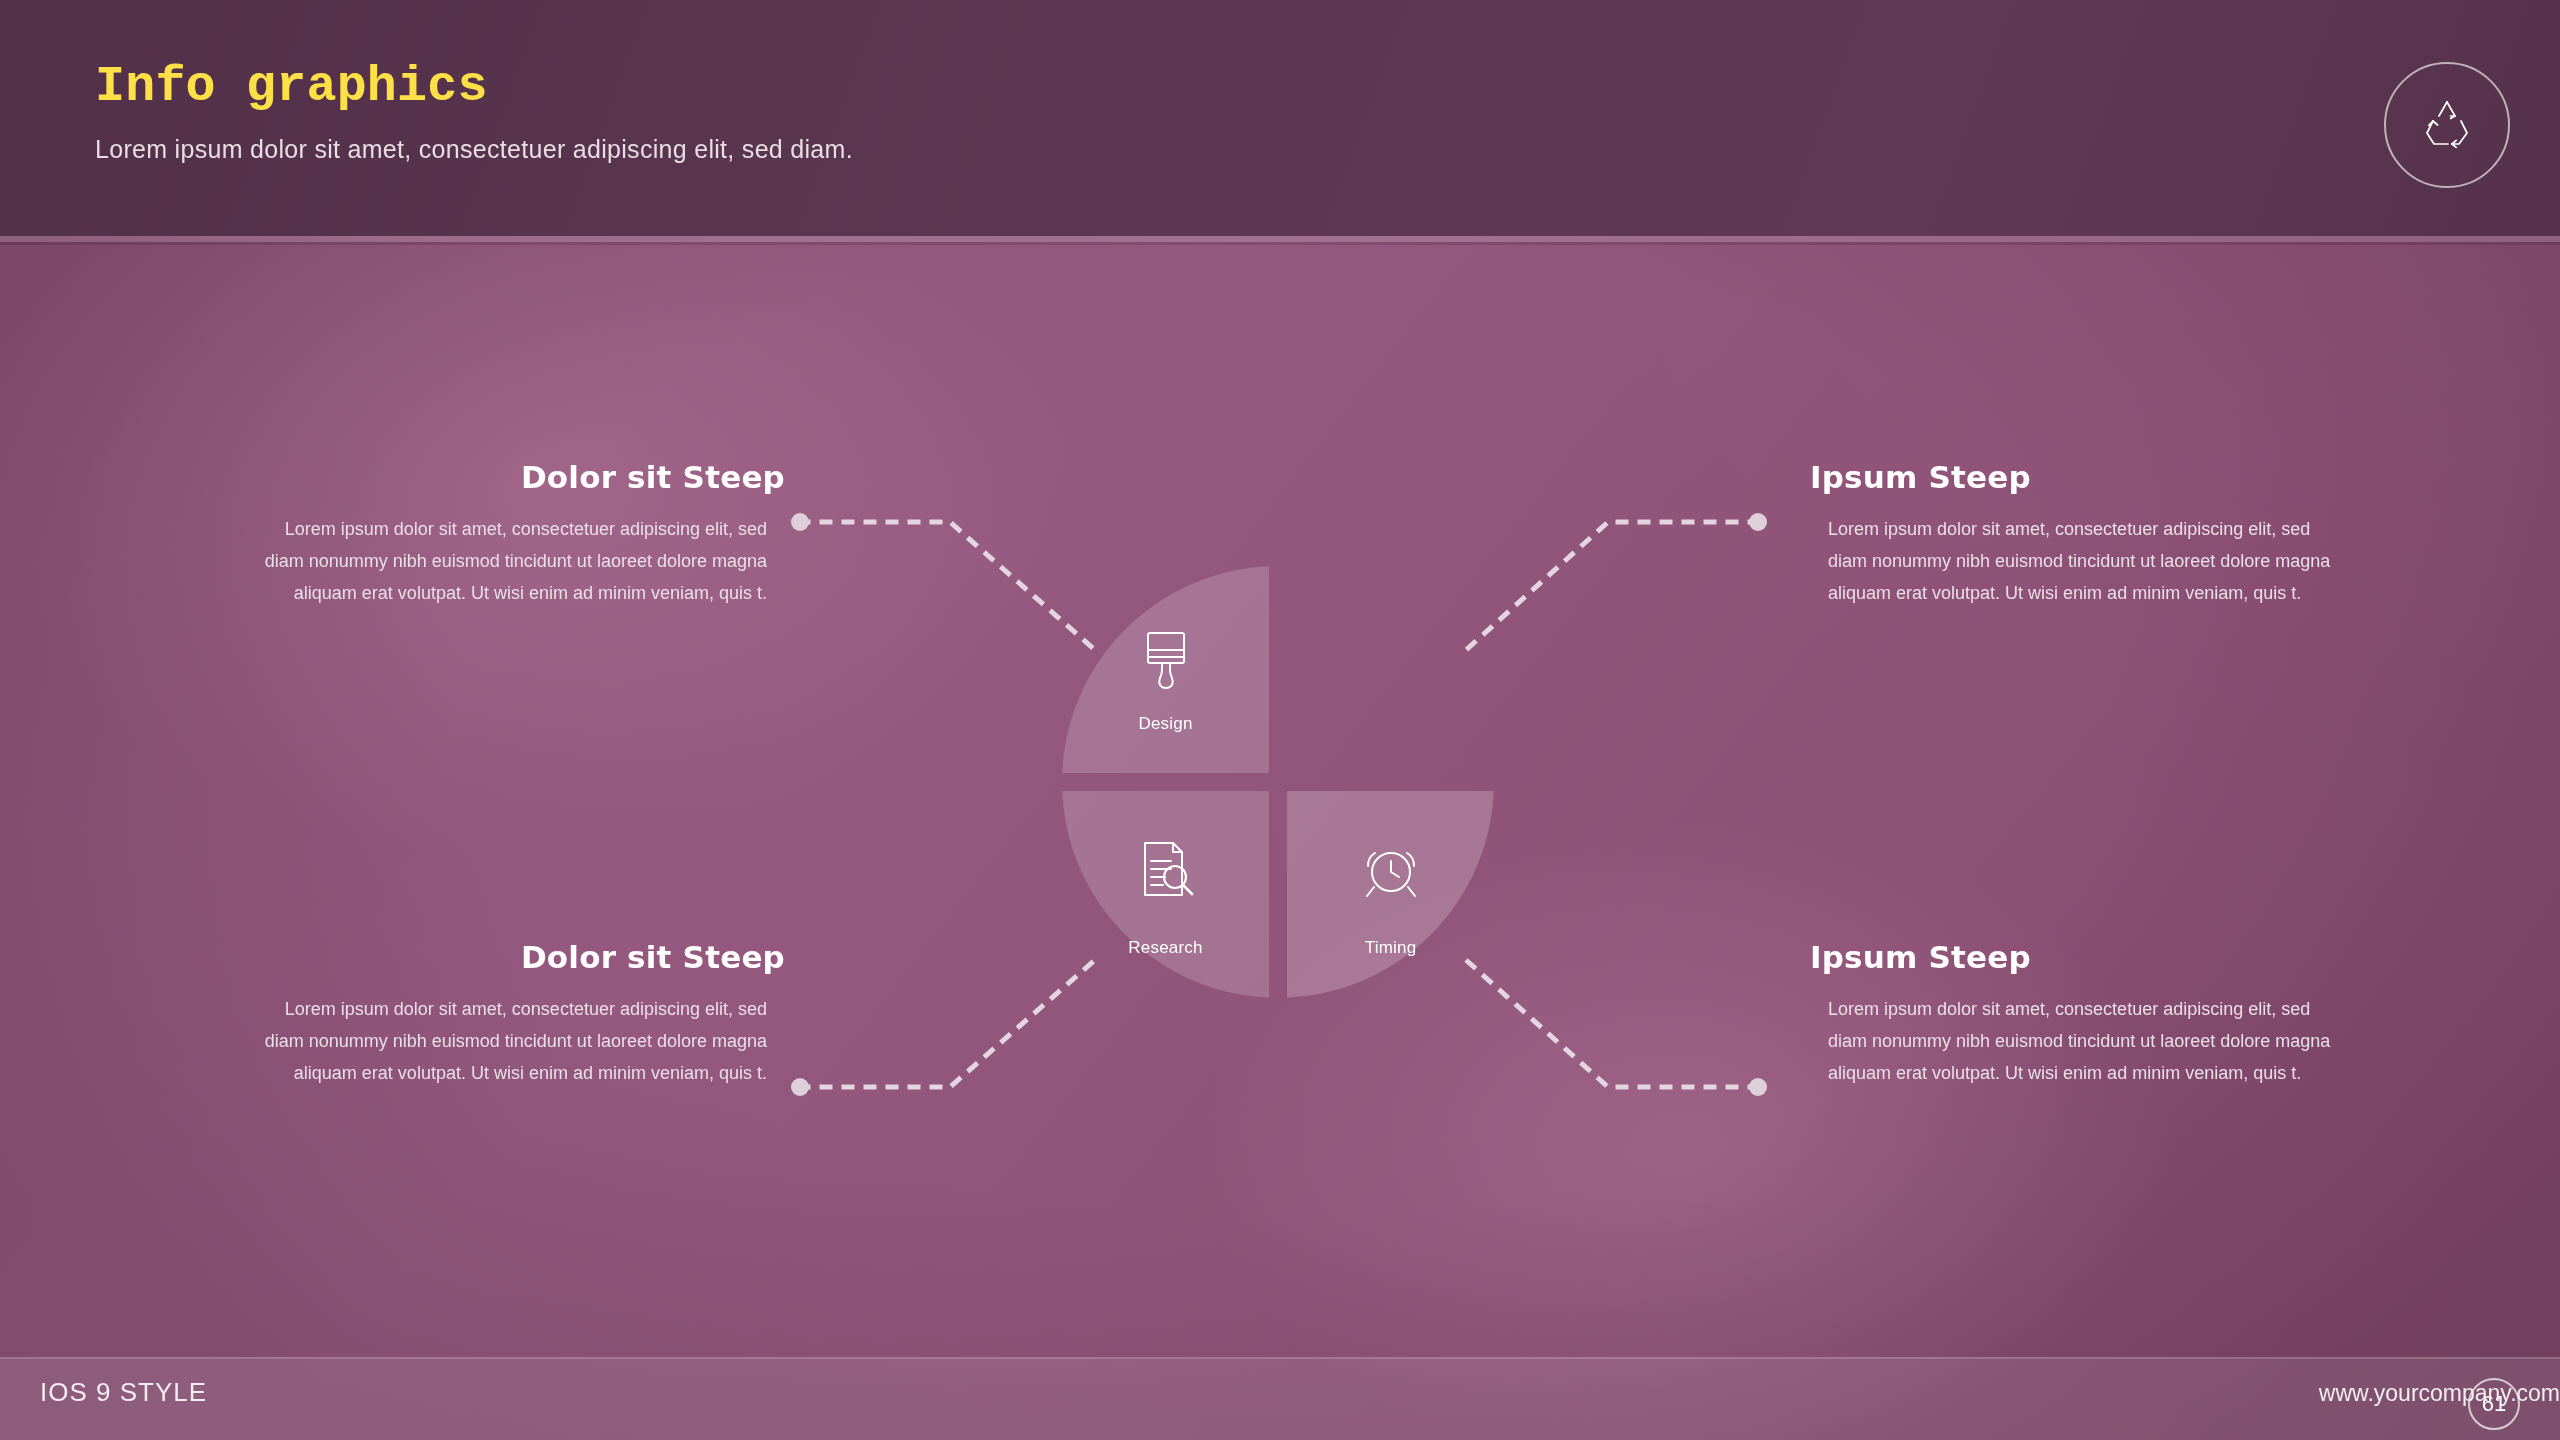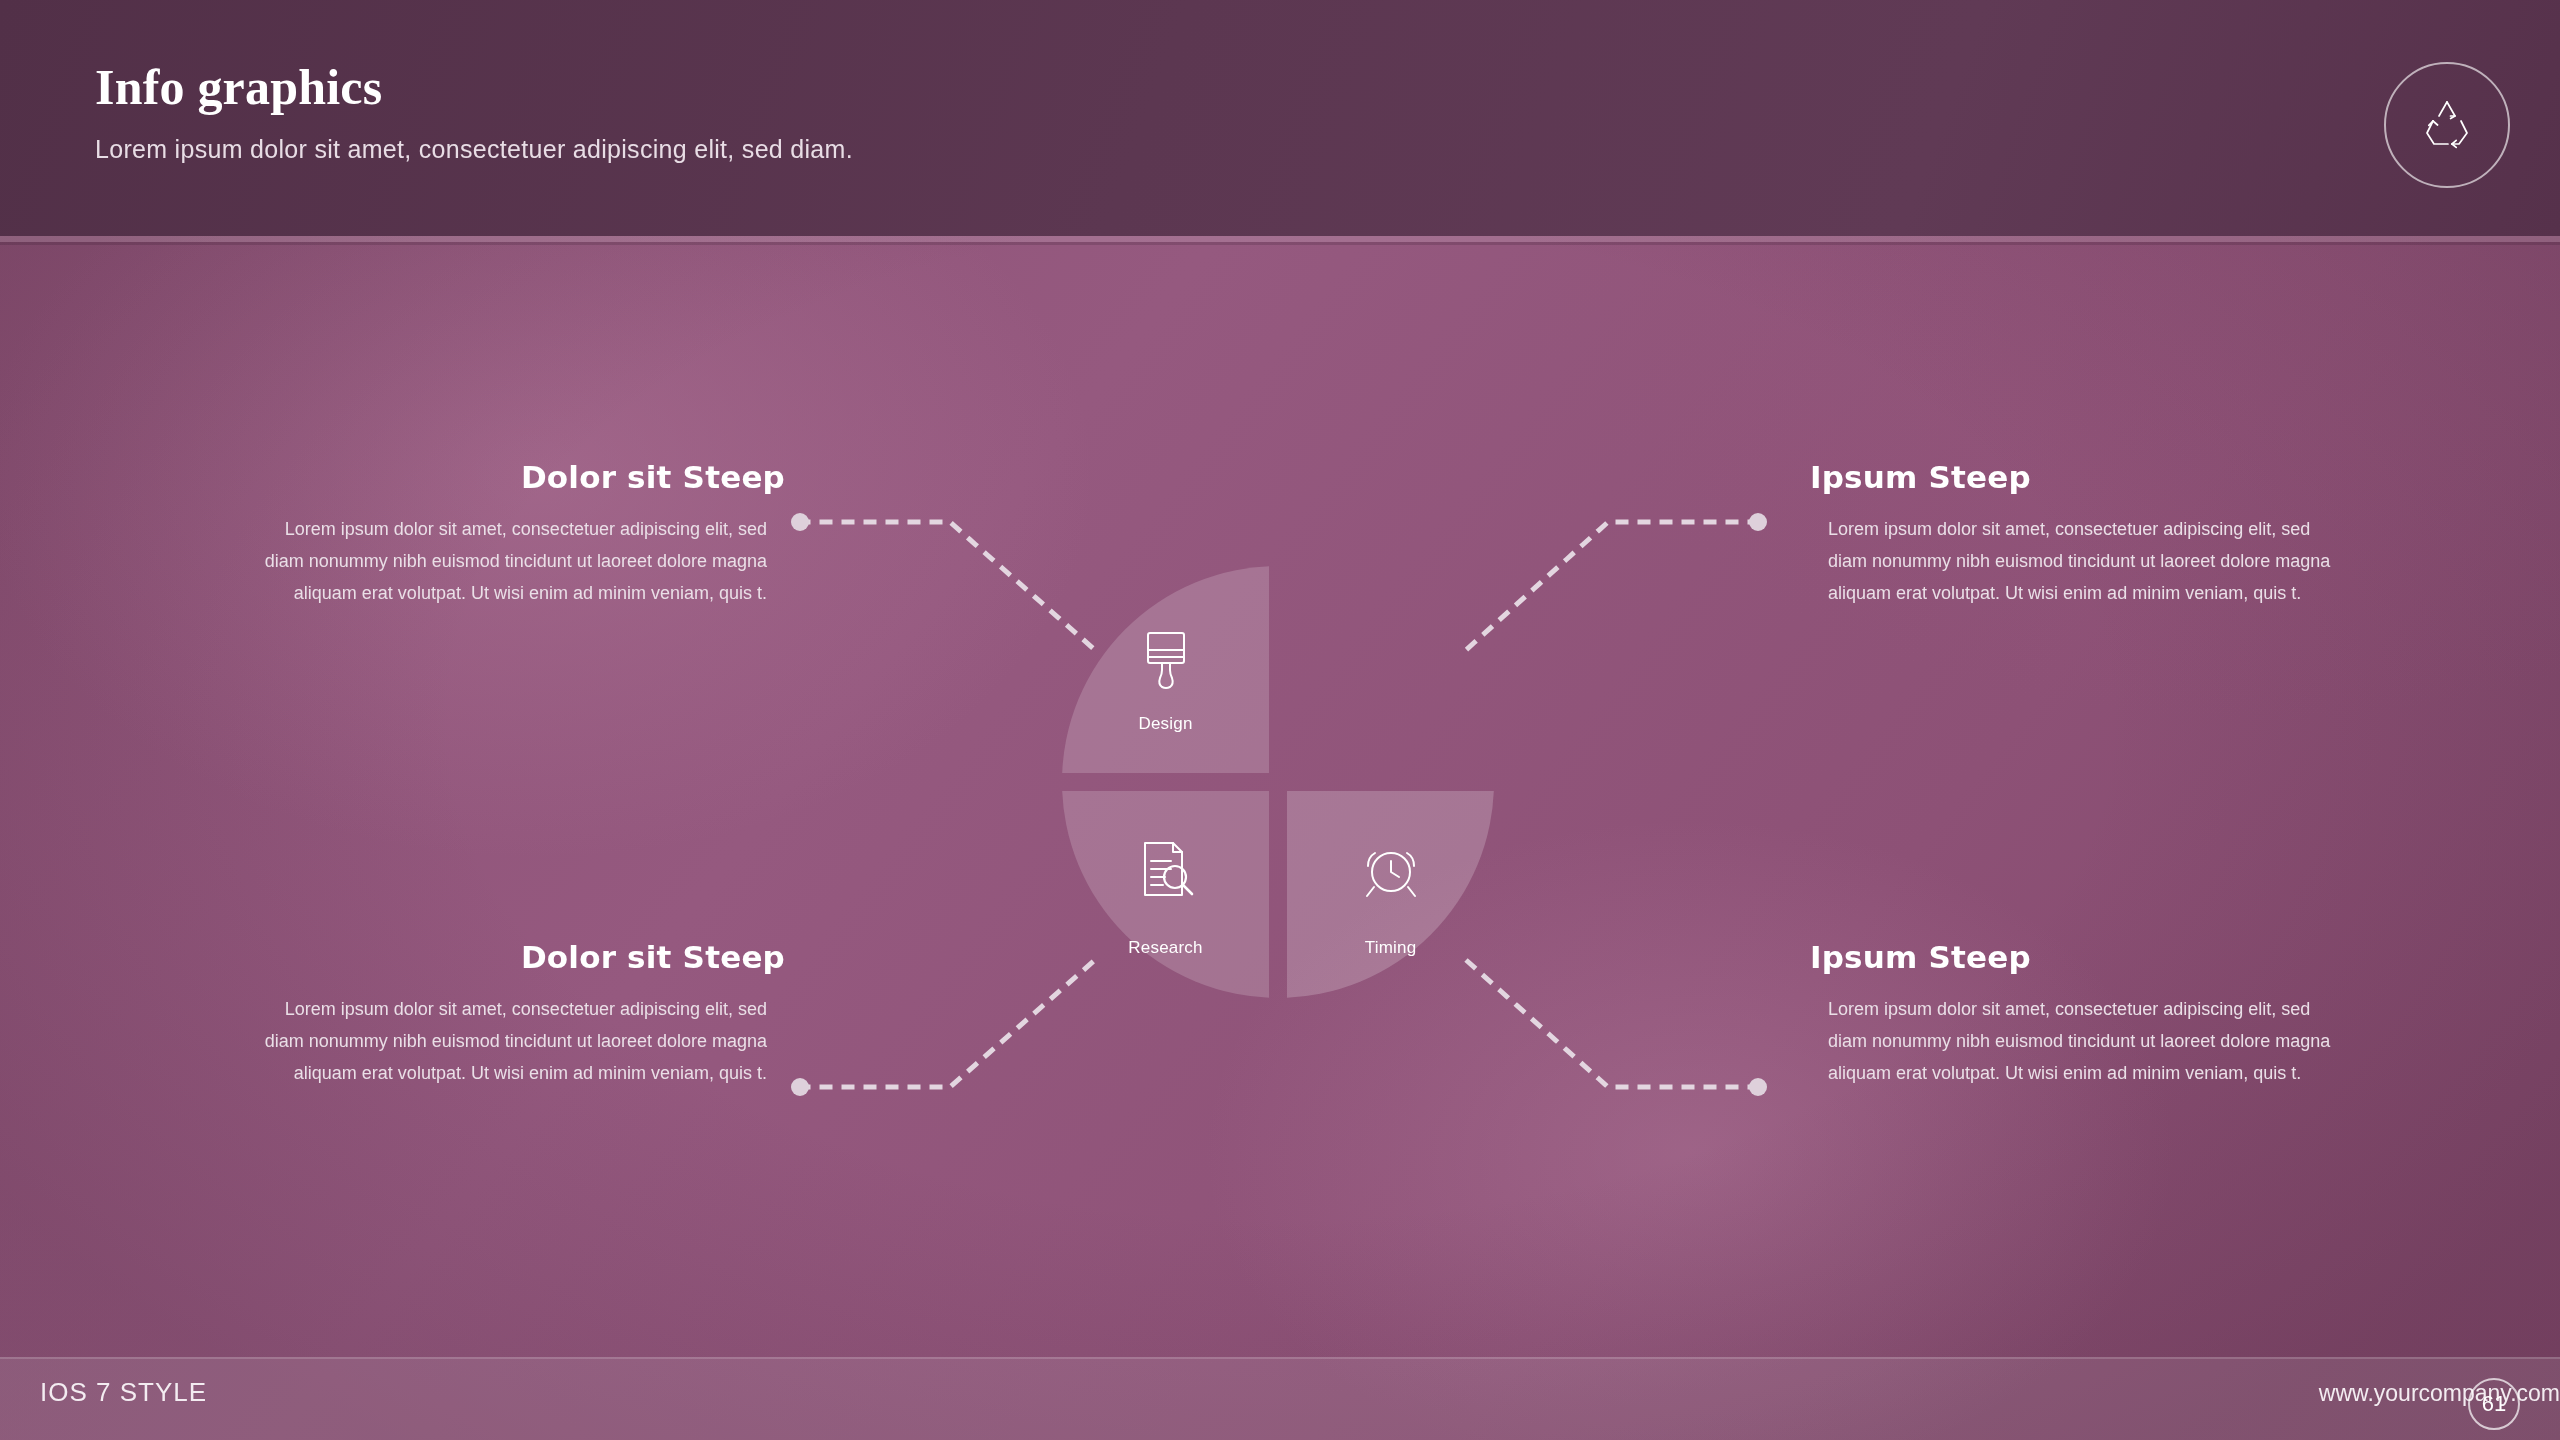--- a/index.html
+++ b/index.html
@@ -23,22 +23,22 @@
 
   
   .header{position:absolute;left:0;top:0;width:2560px;height:236px;
       background:linear-gradient(110deg,#523048 0%,#5c3751 45%,#603a55 75%,#56314b 100%);}
   .header-rule{position:absolute;left:0;top:236px;width:2560px;height:6px;
       background:rgba(255,255,255,.14);}
   .header-rule2{position:absolute;left:0;top:242px;width:2560px;height:3px;
       background:rgba(40,18,34,.18);}
 
   .title{position:absolute;left:95px;top:58px;
-      font-size:50px;font-weight:700;color:#ffffff;letter-spacing:.2px;
-      font-family:Liberation Serif, serif;}
+      font-size:50px;font-weight:700;color:#fde047;letter-spacing:.2px;
+      font-family:Liberation Mono, monospace;}
   .subtitle{position:absolute;left:95px;top:135px;
       font-size:25px;font-weight:300;color:#e8dde5;letter-spacing:.3px;}
 
   
   .recycle{position:absolute;left:2384px;top:62px;width:122px;height:122px;
       border:2px solid rgba(255,255,255,.62);border-radius:50%;
       display:flex;align-items:center;justify-content:center;}
 
   
   .wheel{position:absolute;left:1062px;top:566px;width:432px;height:432px;}
@@ -194,17 +194,17 @@
     <h3>Dolor sit Steep</h3>
     <p>Lorem ipsum dolor sit amet, consectetuer adipiscing elit, sed diam nonummy nibh euismod tincidunt ut laoreet dolore magna aliquam erat volutpat. Ut wisi enim ad minim veniam, quis t.</p>
   </div>
 
   <div class="block b-right b-br">
     <h3>Ipsum Steep</h3>
     <p>Lorem ipsum dolor sit amet, consectetuer adipiscing elit, sed diam nonummy nibh euismod tincidunt ut laoreet dolore magna aliquam erat volutpat. Ut wisi enim ad minim veniam, quis t.</p>
   </div>
 
   <div class="footer"></div>
-  <div class="f-left">IOS 7 STYLE</div>
+  <div class="f-left">IOS 9 STYLE</div>
   <div class="f-mid">www.yourcompany.com</div>
   <div class="f-page">61</div>
 
 </div>
 
 </body></html>

